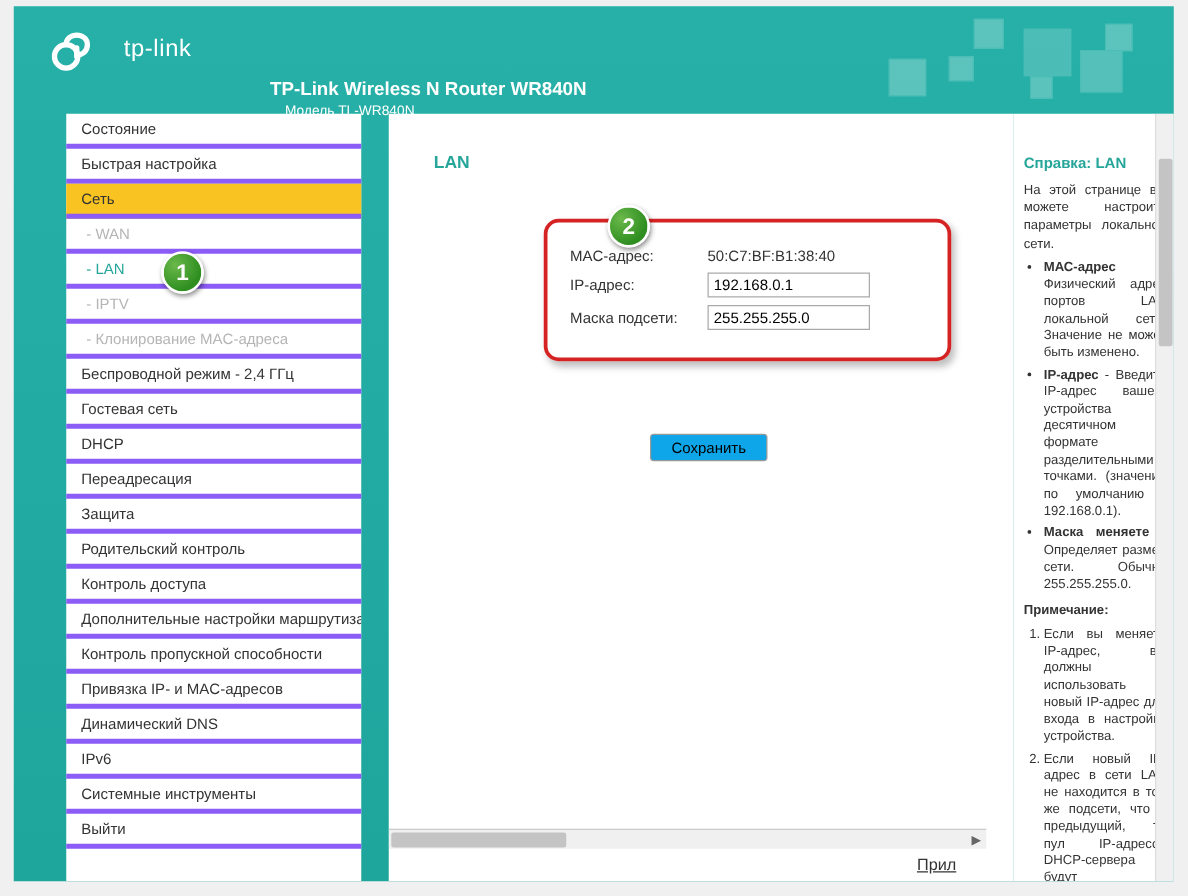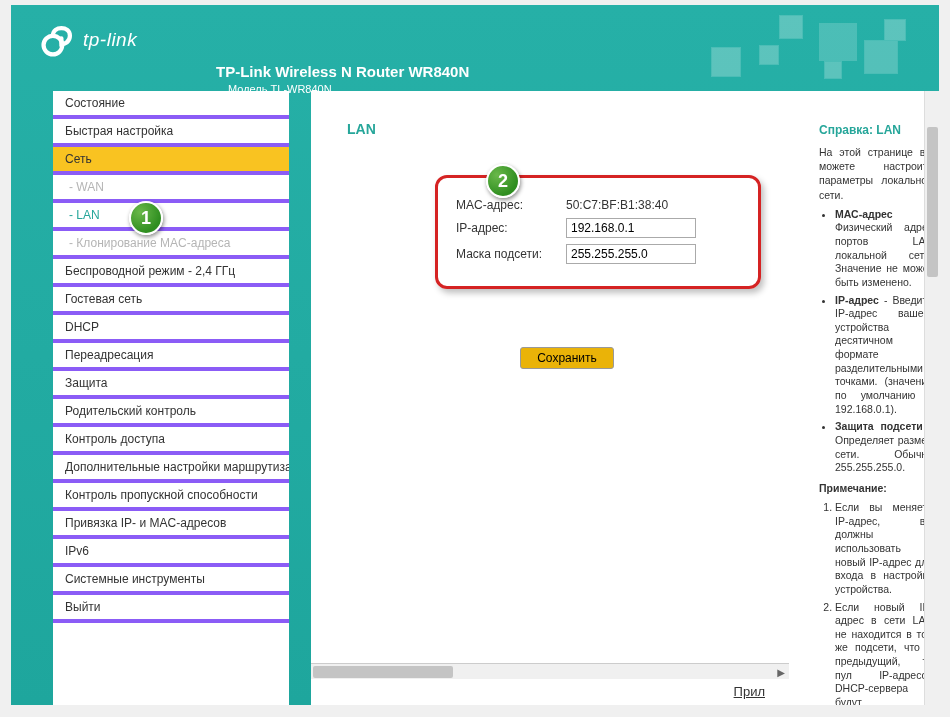--- a/index.html
+++ b/index.html
@@ -40,22 +40,21 @@
   
   .hdr {
     position: relative;
     padding: 18px 30px 20px 30px;
     color: #fff;
     height: 86px;
   }
   .logo {
     display: inline-flex;
     align-items: center;
-    gap: 8px;
-    font-style: italic;
+    gap: 24px;
   }
   .logo svg { width: 34px; height: 34px; }
   .logo-text { font-size: 19px; font-weight: 400; letter-spacing: .5px;}
   .title-block {
     position: absolute;
     left: 205px;
     top: 20px;
   }
   .title-main { font-size: 15px; font-weight: bold; margin-top: 38px; }
   .title-sub  { font-size: 11px; margin-top: 3px; margin-left: 12px; }
@@ -121,21 +120,21 @@
   .form-row .lbl { width:110px; text-align:left; padding-right:10px;}
   .form-row .val { flex:1; }
   .form-row input[type=text]{
     width:130px; height:20px;
     font-size:12px;
     border:1px solid #aaa; padding:1px 4px;
   }
   .save-wrap { text-align:center; margin-top:58px;}
   .save-btn {
     font-size:12px; padding:3px 16px;
-    background:#eab308; border:1px solid #999;
+    background:#0ea5e9; border:1px solid #999;
     border-radius:3px; cursor:pointer;
   }
   .bottom-note {
     position:absolute; bottom:6px; right:46px;
     font-size:13px; color:#333; text-decoration:underline;
   }
   .hscroll {
     position:absolute; left:0; right:22px; bottom:26px;
     height:16px;
     background:#f0f0f0;
@@ -220,31 +219,33 @@
   </div>
 
   <div class="body">
     <div class="sidebar">
       <ul class="nav" id="nav">
           <li>Состояние</li>
           <li>Быстрая настройка</li>
           <li class="active-top">Сеть</li>
           <li class="sub dim">- WAN</li>
           <li class="sub active-sub">- LAN</li>
+          <li class="sub dim">- IPTV</li>
           <li class="sub dim">- Клонирование MAC-адреса</li>
           <li>Беспроводной режим - 2,4 ГГц</li>
           <li>Гостевая сеть</li>
           <li>DHCP</li>
           <li>Переадресация</li>
           <li>Защита</li>
           <li>Родительский контроль</li>
           <li>Контроль доступа</li>
           <li>Дополнительные настройки маршрутизации</li>
           <li>Контроль пропускной способности</li>
           <li>Привязка IP- и MAC-адресов</li>
+          <li>Динамический DNS</li>
           <li>IPv6</li>
           <li>Системные инструменты</li>
           <li>Выйти</li>
         </ul>
     </div>
 
     <div class="main">
       <div class="section-title">LAN</div>
 
       <div class="form-box">
@@ -272,21 +273,21 @@
       </div>
       <div class="bottom-note">Прил</div>
     </div>
 
     <div class="help">
       <h3>Справка: LAN</h3>
       <p>На этой странице вы можете настроить параметры локальной сети.</p>
       <ul id="help-bullets">
           <li><b>МАС-адрес</b> - Физический адрес портов LAN локальной сети. Значение не может быть изменено.</li>
           <li><b>IP-адрес</b> - Введите IP-адрес вашего устройства в десятичном формате с разделительными точками. (значение по умолчанию - 192.168.0.1).</li>
-          <li><b>Защита подсети</b> - Определяет размер сети. Обычно 255.255.255.0.</li>
+          <li><b>Маска меняете</b> - Определяет размер сети. Обычно 255.255.255.0.</li>
         </ul>
       <p class="notice">Примечание:</p>
       <ol id="help-notes">
           <li>Если вы меняете IP-адрес, вы должны использовать новый IP-адрес для входа в настройки устройства.</li>
           <li>Если новый IP-адрес в сети LAN не находится в той же подсети, что и предыдущий, то пул IP-адресов DHCP-сервера будут</li>
         </ol>
       <div class="help-vscroll">
         <span class="thumb"></span>
       </div>
     </div>

